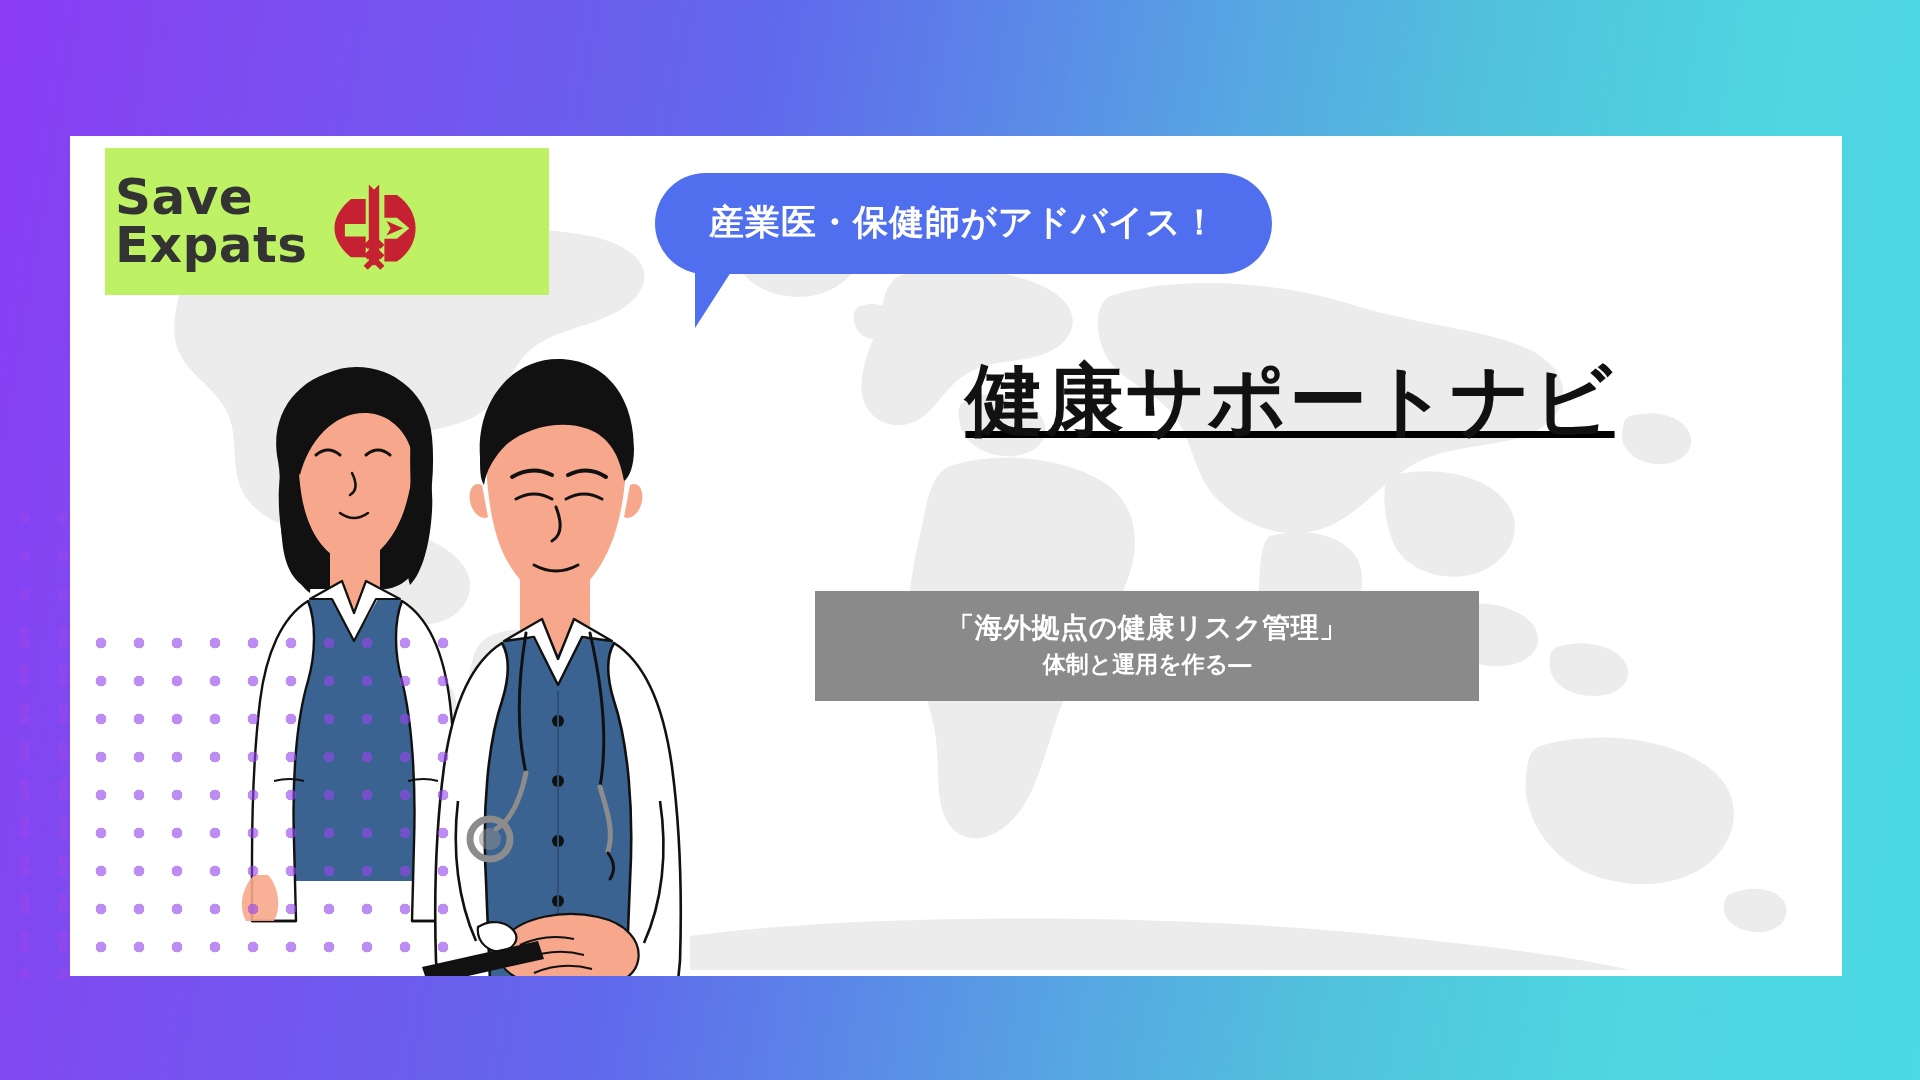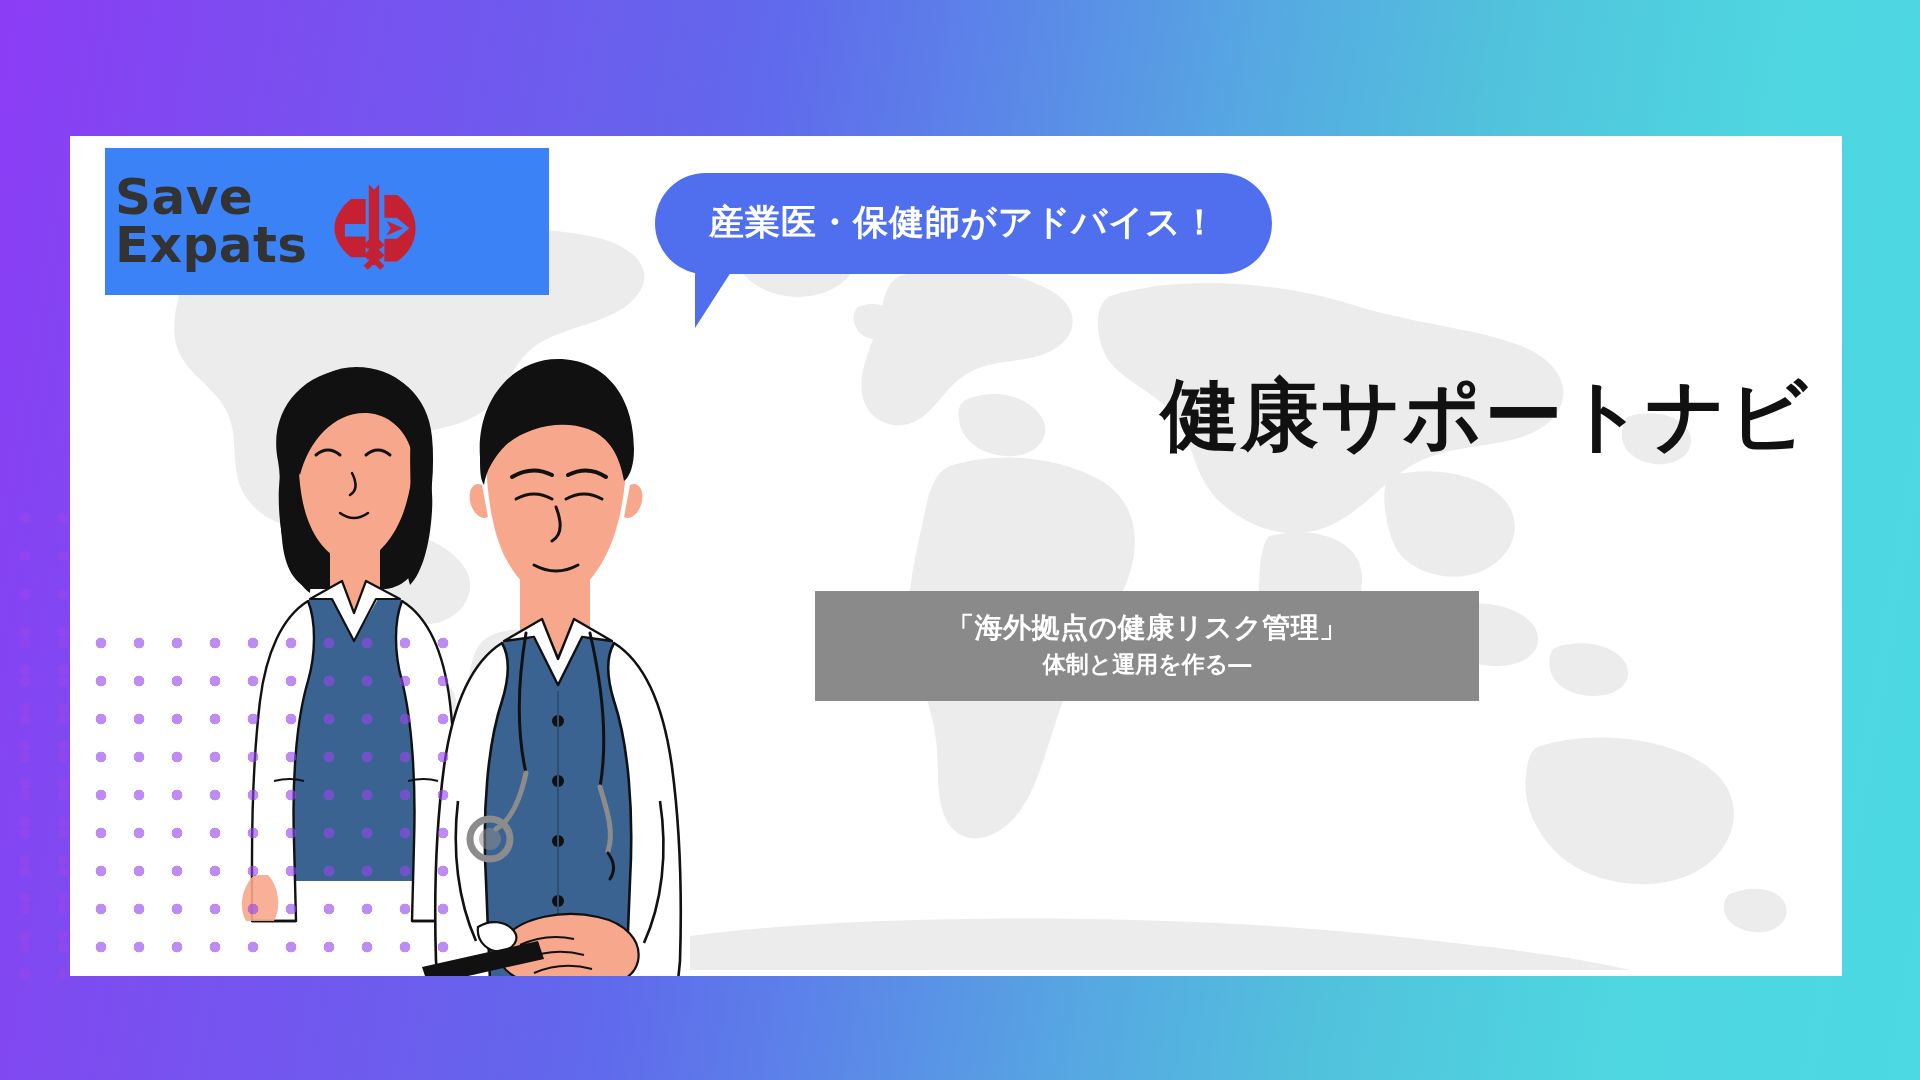--- a/index.html
+++ b/index.html
@@ -42,21 +42,21 @@
   }
   .map-watermark{
     position:absolute;inset:0;z-index:1;opacity:1;
   }
   .map-watermark svg{display:block;width:100%;height:100%;}
 
   
   .logo{
     position:absolute;left:35px;top:12px;width:420px;height:135px;
     display:flex;align-items:center;gap:14px;z-index:6;
-    background:#3b82f6;padding:6px 14px 6px 10px;
+    background:#bef264;padding:6px 14px 6px 10px;
   }
   .logo-text{
     display:flex;flex-direction:column;justify-content:center;
     line-height:.95;
   }
   .logo-text span{
     font-family:"DejaVu Sans","Liberation Sans",sans-serif;
     font-weight:700;font-size:50px;color:#333333;letter-spacing:.5px;
   }
   .logo-mark{width:104px;height:104px;flex:0 0 auto;}
@@ -85,22 +85,22 @@
   }
   .bubble-tail{
     position:absolute;left:40px;bottom:-54px;width:0;height:0;
     border-left:36px solid #4F6FEF;
     border-right:22px solid transparent;
     border-bottom:56px solid transparent;
   }
 
   
   .headline{
-    position:absolute;left:700px;top:232px;width:1040px;
-    text-align:right;z-index:6;
+    position:absolute;left:700px;top:217px;width:1040px;
+    text-align:center;z-index:6;text-decoration:underline;
   }
   .headline .jp{
     font-family:"DejaVu Sans","Liberation Sans",sans-serif;
     font-weight:700;font-size:78px;color:#111111;
     letter-spacing:2px;line-height:1.22;white-space:nowrap;
   }
   .headline .en{
     font-family:"Liberation Sans","DejaVu Sans",sans-serif;
     font-weight:400;font-size:82px;color:#111111;
     letter-spacing:1px;line-height:1.22;margin-top:6px;white-space:nowrap;

